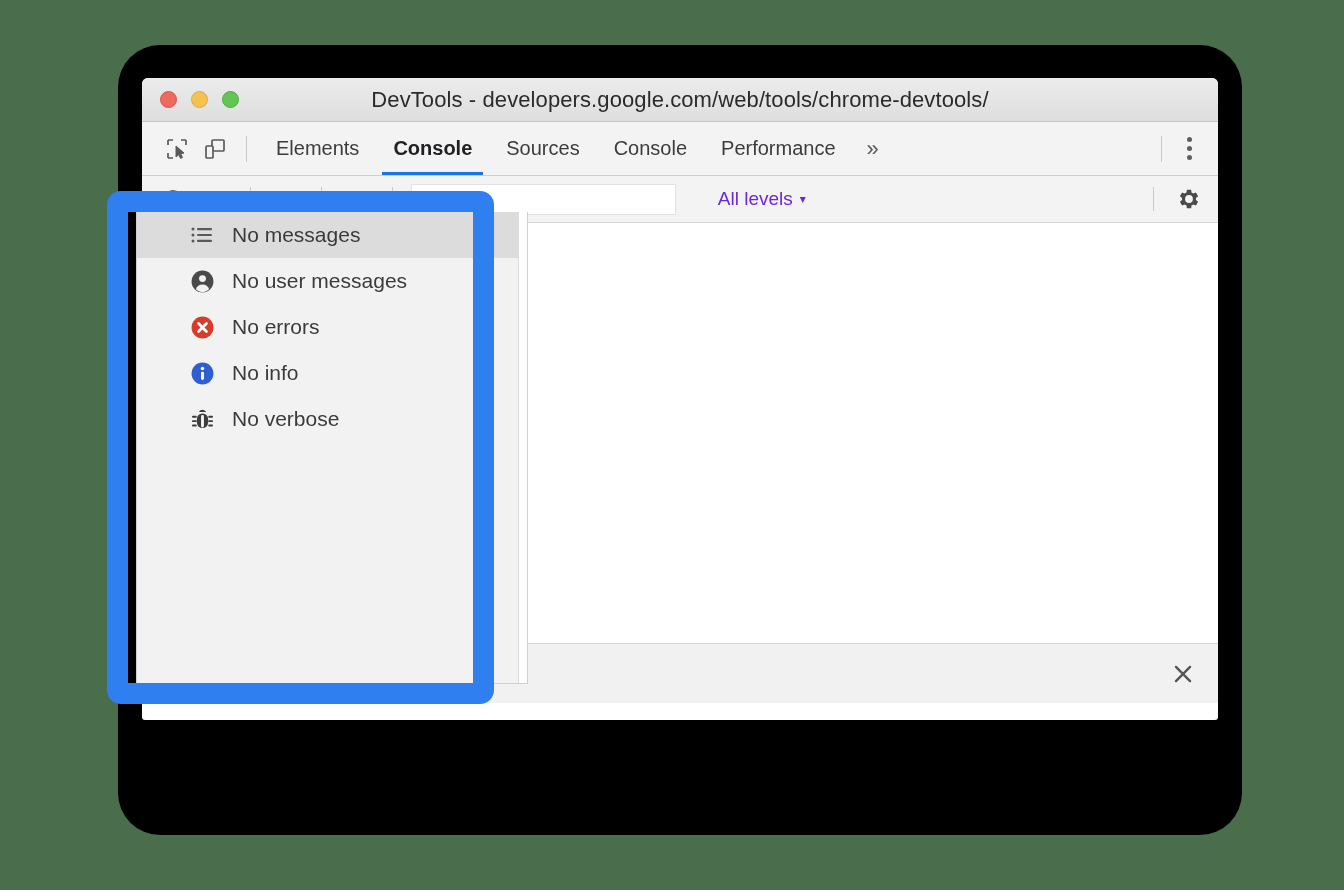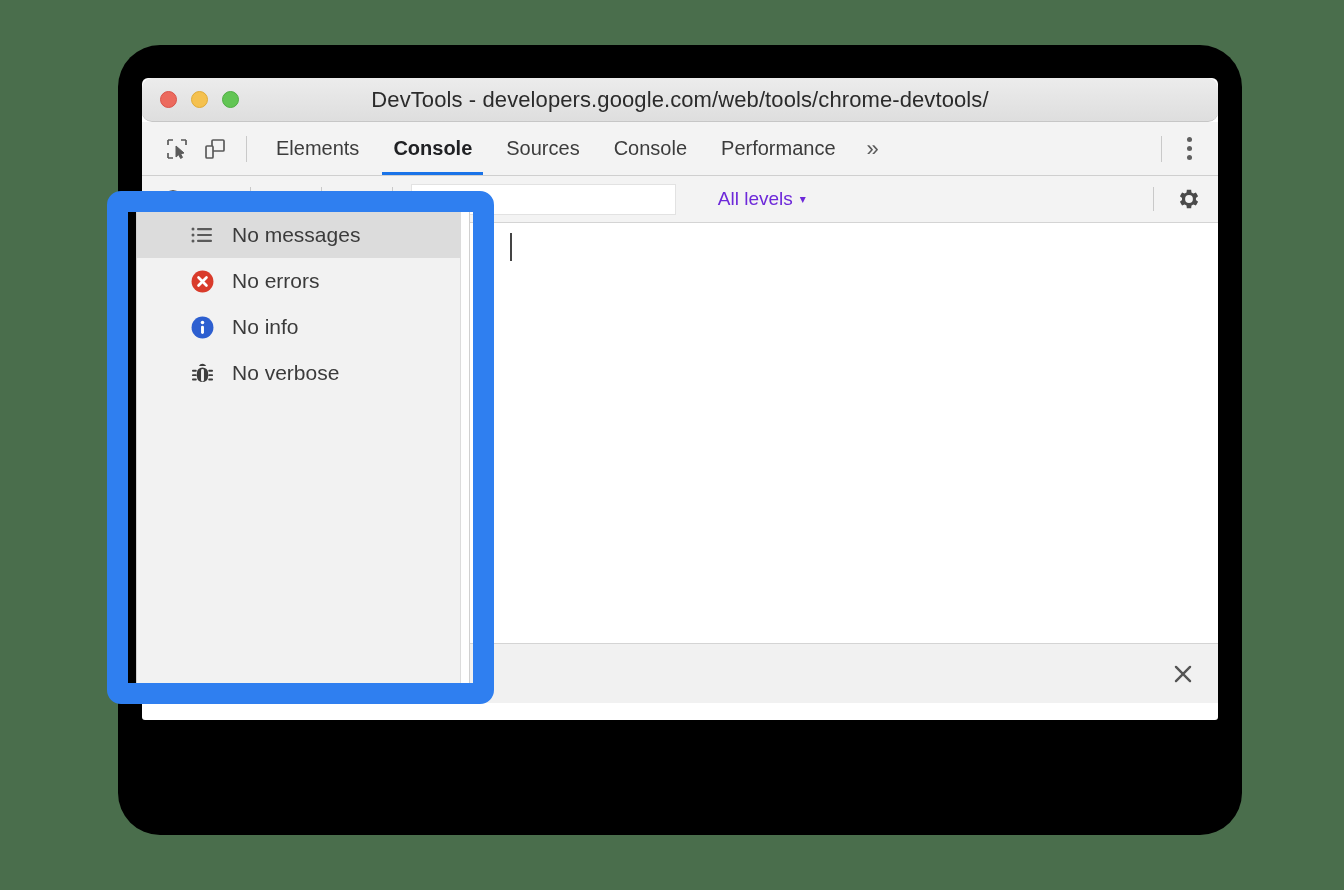--- a/index.html
+++ b/index.html
@@ -38,21 +38,20 @@
   }
 
   
   .titlebar {
     height: 44px;
     background: linear-gradient(to bottom, #ececec, #dedede);
     border-bottom: 1px solid #c6c6c6;
     display: flex;
     align-items: center;
     position: relative;
-    border-radius: 10px;
   }
   .lights { display: flex; gap: 14px; padding-left: 18px; }
   .light { width: 17px; height: 17px; border-radius: 50%; }
   .light.red    { background: #ec6a5e; border: 1px solid #d9534a; }
   .light.yellow { background: #f5c14f; border: 1px solid #e0ab36; }
   .light.green  { background: #62c554; border: 1px solid #4fae43; }
 
   .title-text {
     position: absolute;
     left: 0; right: 0;
@@ -181,21 +180,21 @@
     left: 80px; bottom: 0;
     width: 140px; height: 4px;
     background: #1a73e8;
   }
 
   
   .menu-panel {
     position: absolute;
     left: 136px;
     top: 212px;
-    width: 334px;
+    width: 392px;
     height: 472px;
     background: #f2f2f2;
     border: 1px solid #d0d0d0;
     border-top: none;
     z-index: 20;
     overflow: hidden;
   }
   .menu-panel .scroll-edge {
     position: absolute;
     right: 0; top: 0; bottom: 0;
@@ -345,20 +344,30 @@
           <rect x="7" y="5" width="15" height="2.2" rx="1"></rect>
         <circle cx="3" cy="12" r="1.5"></circle>
           <rect x="7" y="10.9" width="15" height="2.2" rx="1"></rect>
         <circle cx="3" cy="18" r="1.5"></circle>
           <rect x="7" y="16.8" width="15" height="2.2" rx="1"></rect>
       </svg>
     </span>
     <span class="mi-label">No messages</span>
   </div>
 
+  <div class="menu-item">
+    <span class="mi-icon">
+      <svg width="25" height="25" viewBox="0 0 24 24">
+        <circle cx="12" cy="12" r="10.5" fill="#4a4a4a"></circle>
+        <circle cx="12" cy="9.2" r="3.3" fill="#f2f2f2"></circle>
+        <path d="M5.6 19.4a6.8 6.8 0 0112.8 0A10.4 10.4 0 0112 22.5a10.4 10.4 0 01-6.4-3.1z" fill="#f2f2f2"></path>
+      </svg>
+    </span>
+    <span class="mi-label">No user messages</span>
+  </div>
 
   <div class="menu-item">
     <span class="mi-icon">
       <svg width="25" height="25" viewBox="0 0 24 24">
         <circle cx="12" cy="12" r="10.5" fill="#d93b2b"></circle>
         <path d="M8.2 8.2l7.6 7.6M15.8 8.2l-7.6 7.6" stroke="#fff" stroke-width="2.6" stroke-linecap="round"></path>
       </svg>
     </span>
     <span class="mi-label">No errors</span>
   </div>

